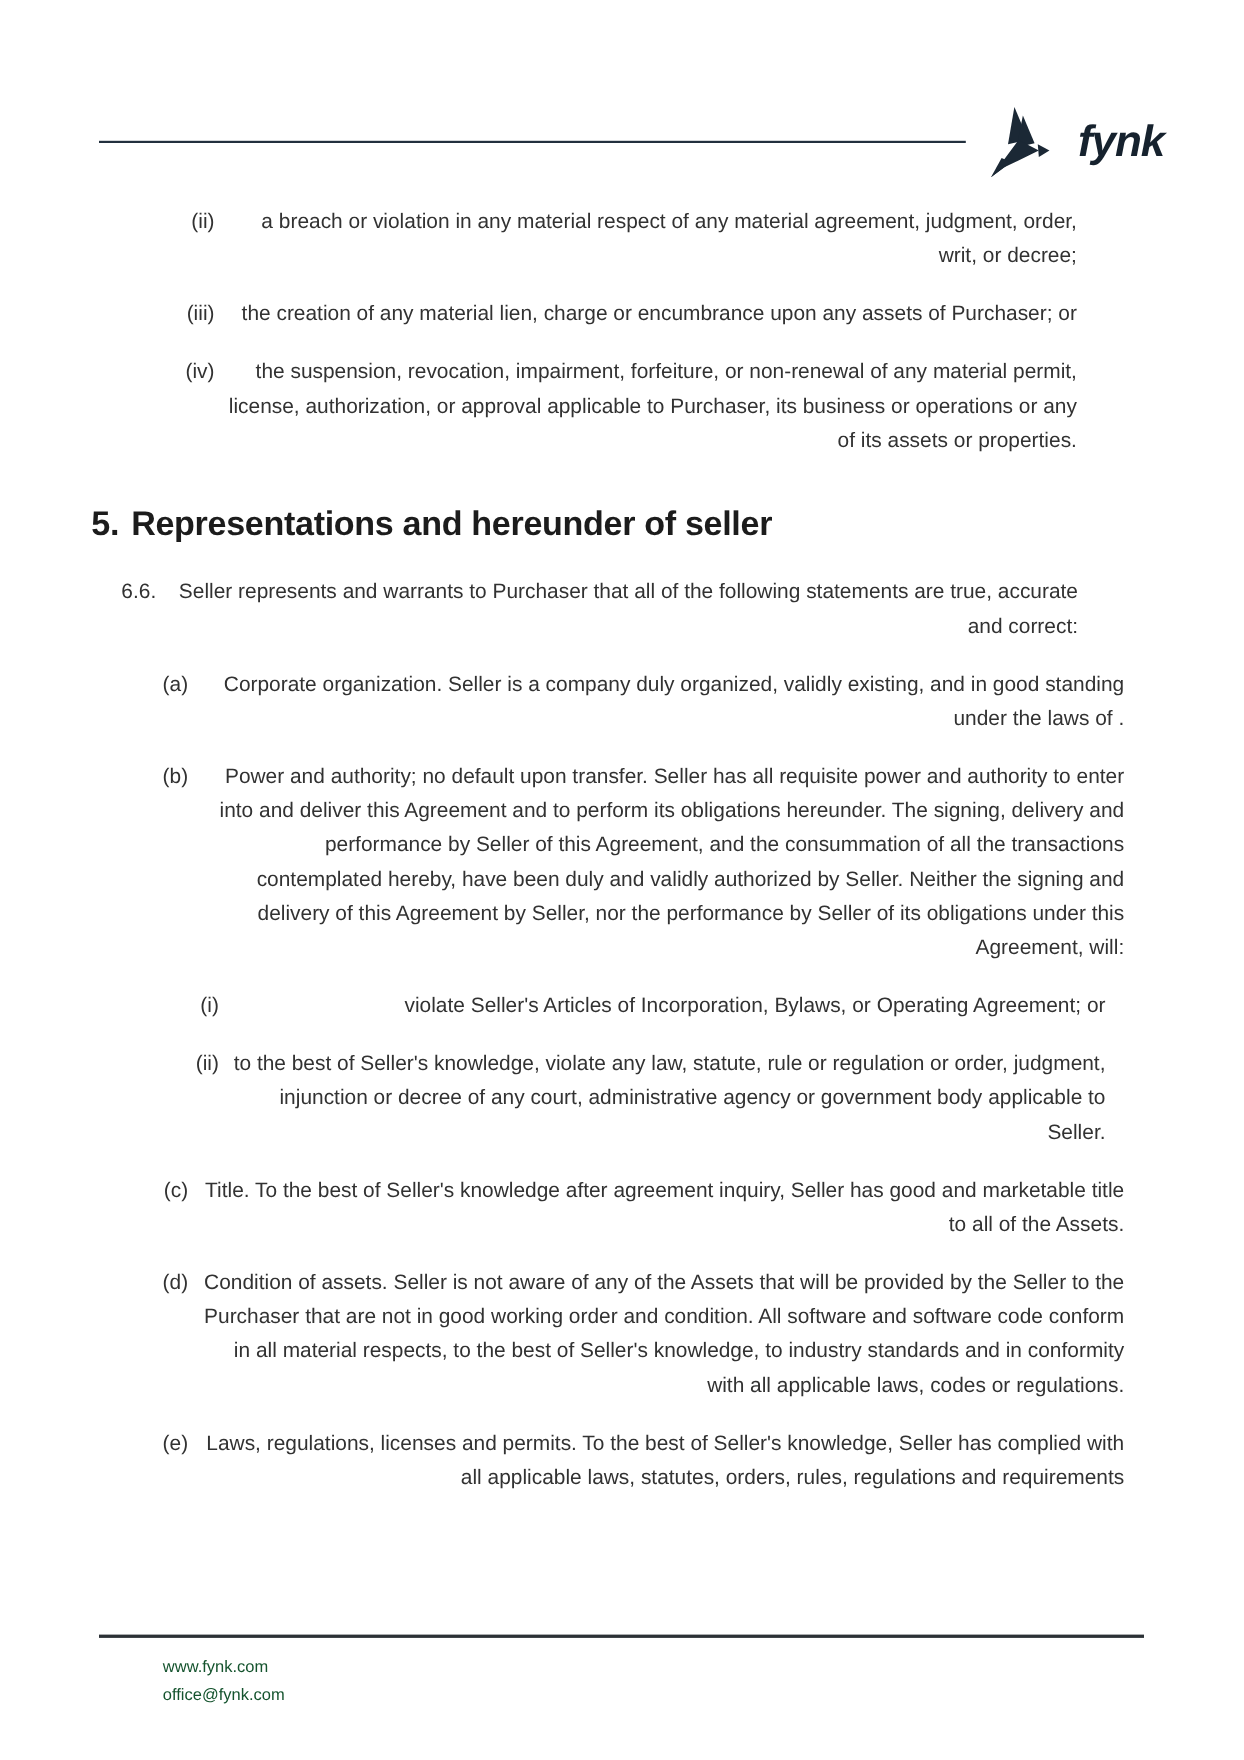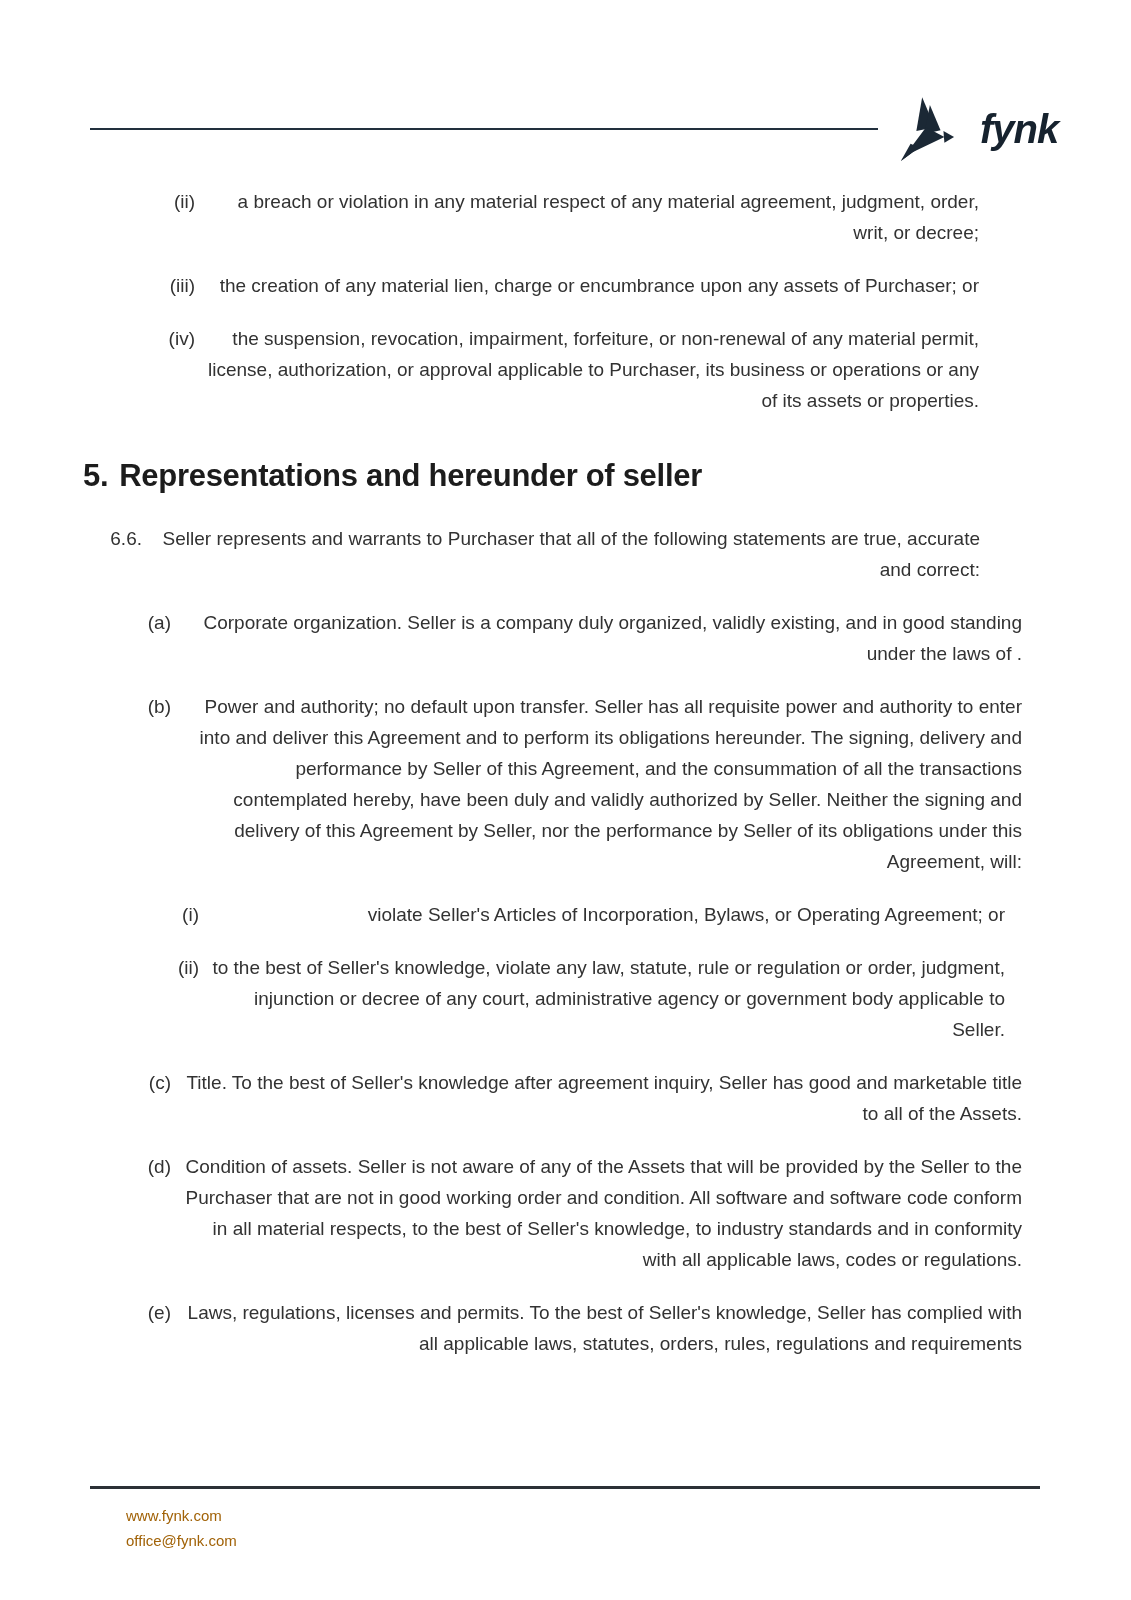--- a/index.html
+++ b/index.html
@@ -82,25 +82,25 @@
   .footer-rule {
     position: absolute;
     left: 90px;
     top: 1486px;
     width: 950px;
     height: 3px;
     background: #2c3136;
   }
   .footer-text {
     position: absolute;
-    left: 126px;
+    left: 148px;
     top: 1503px;
     font-size: 15px;
     line-height: 25px;
-    color: #a16207;
+    color: #14532d;
   }
 </style>
 </head>
 <body>
 
 <div class="page">
 
   <div class="header-rule"></div>
   <div class="logo">
     <svg width="58" height="76" viewBox="0 0 60 76">

